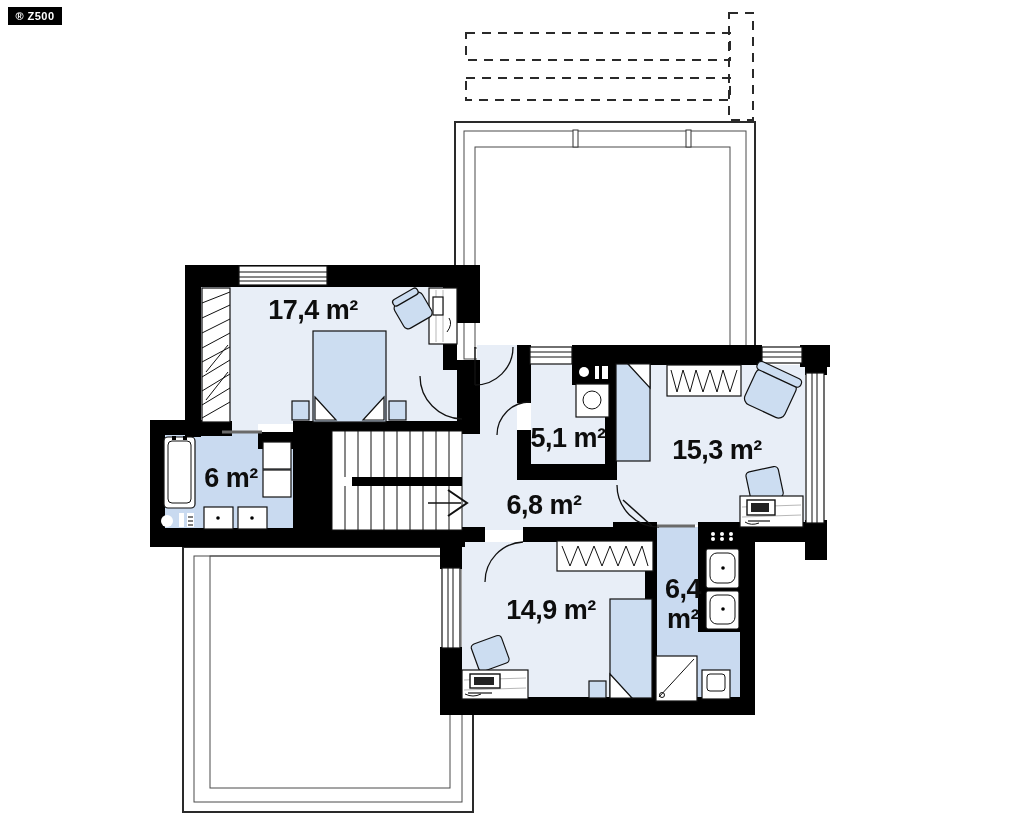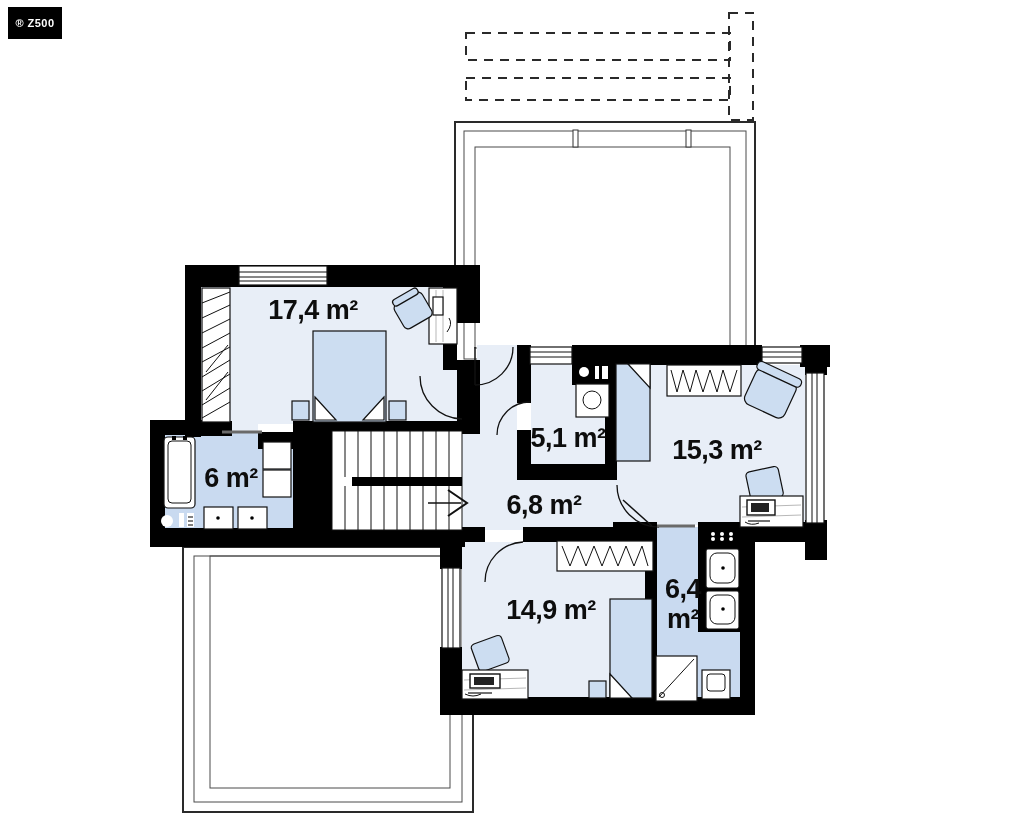--- a/index.html
+++ b/index.html
@@ -1,19 +1,19 @@
 <!DOCTYPE html>
 <html><head>
 <meta charset="utf-8">
 <style>
   html,body{margin:0;padding:0;background:#ffffff;}
   body{width:1024px;height:825px;position:relative;font-family:"Liberation Sans",sans-serif;}
   #canvas{position:absolute;left:0;top:0;}
   .brand-badge{
-    position:absolute;left:8px;top:7px;width:54px;height:32px;background:#000;
+    position:absolute;left:8px;top:7px;width:54px;height:18px;background:#000;
     color:#fff;font-size:11px;font-weight:bold;display:flex;align-items:center;
     justify-content:center;letter-spacing:.5px;font-family:"Liberation Sans",sans-serif;
   }
   .arealabel{
     font-family:"Liberation Sans",sans-serif;
     font-weight:bold;font-size:27px;fill:#0d0d0d;letter-spacing:-0.5px;
   }
   .wall{fill:#000;}
   .floor{fill:#e8eef7;}
   .bath{fill:#c9daf0;}

